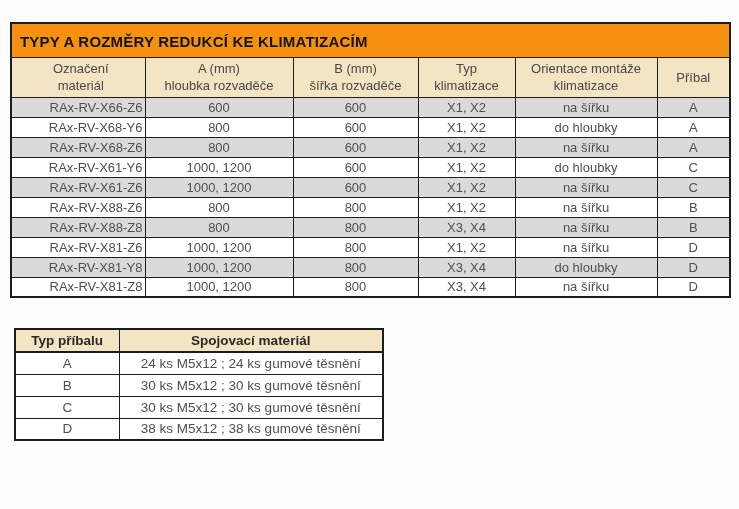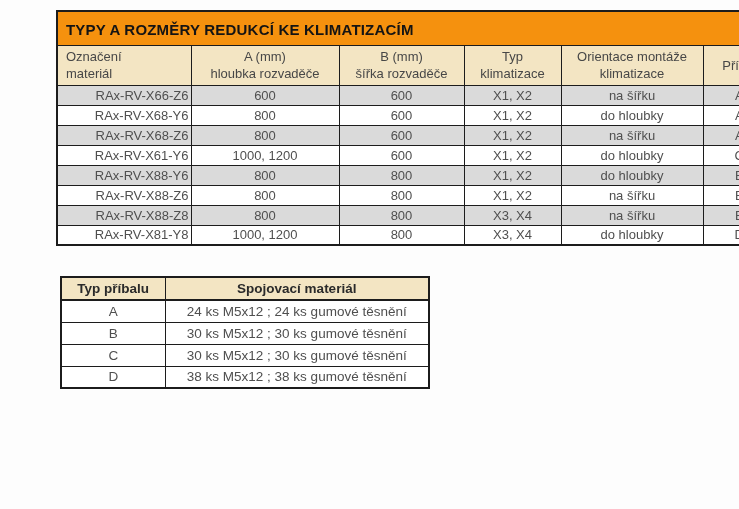--- a/index.html
+++ b/index.html
@@ -15,21 +15,21 @@
   }
   *{box-sizing:border-box;}
   body{
     margin:0;
     width:739px;
     height:509px;
     overflow:hidden;
     background:var(--page_bg);
     font-family:"Liberation Sans", sans-serif;
   }
-  .wrap{padding:10px 0 0 10px;margin-left:46px;}
+  .wrap{padding:22px 0 0 10px;}
   table{border-collapse:collapse;}
 
   
   .main-table{
     width:719px;
     table-layout:fixed;
     border:2px solid var(--border);
   }
   .main-table th,.main-table td{
     border:1px solid var(--border);
@@ -51,21 +51,21 @@
     background:var(--beige);
     color:var(--header_text);
     font-weight:normal;
     font-size:13px;
     line-height:17px;
     height:40px;
     padding:2px 3px;
     text-align:center;
     vertical-align:middle;
   }
-  .head-row th.col-0{text-align:left;padding-left:8px;}
+  .head-row th.col-0{text-align:center;padding-left:8px;}
   .main-table tbody td{
     height:20px;
     font-size:13px;
     color:var(--text);
     text-align:center;
     padding:1px 2px;
   }
   .main-table tbody tr:nth-child(odd){background:var(--gray_row);}
   .main-table tbody tr:nth-child(even){background:var(--white_row);}
   .main-table tbody td.col-0{text-align:right;padding-left:8px;}
@@ -172,49 +172,65 @@
         </tr>
         <tr>
           <td class="col-0">RAx-RV-X61-Y6</td>
           <td class="col-1">1000, 1200</td>
           <td class="col-2">600</td>
           <td class="col-3">X1, X2</td>
           <td class="col-4">do hloubky</td>
           <td class="col-5">C</td>
         </tr>
         <tr>
-          <td class="col-0">RAx-RV-X88-Y6</td>
-          <td class="col-1">800</td>
-          <td class="col-2">800</td>
-          <td class="col-3">X1, X2</td>
-          <td class="col-4">do hloubky</td>
+          <td class="col-0">RAx-RV-X61-Z6</td>
+          <td class="col-1">1000, 1200</td>
+          <td class="col-2">600</td>
+          <td class="col-3">X1, X2</td>
+          <td class="col-4">na šířku</td>
+          <td class="col-5">C</td>
+        </tr>
+        <tr>
+          <td class="col-0">RAx-RV-X88-Z6</td>
+          <td class="col-1">800</td>
+          <td class="col-2">800</td>
+          <td class="col-3">X1, X2</td>
+          <td class="col-4">na šířku</td>
           <td class="col-5">B</td>
         </tr>
         <tr>
-          <td class="col-0">RAx-RV-X88-Z6</td>
-          <td class="col-1">800</td>
-          <td class="col-2">800</td>
-          <td class="col-3">X1, X2</td>
+          <td class="col-0">RAx-RV-X88-Z8</td>
+          <td class="col-1">800</td>
+          <td class="col-2">800</td>
+          <td class="col-3">X3, X4</td>
           <td class="col-4">na šířku</td>
           <td class="col-5">B</td>
         </tr>
         <tr>
-          <td class="col-0">RAx-RV-X88-Z8</td>
-          <td class="col-1">800</td>
-          <td class="col-2">800</td>
-          <td class="col-3">X3, X4</td>
-          <td class="col-4">na šířku</td>
-          <td class="col-5">B</td>
+          <td class="col-0">RAx-RV-X81-Z6</td>
+          <td class="col-1">1000, 1200</td>
+          <td class="col-2">800</td>
+          <td class="col-3">X1, X2</td>
+          <td class="col-4">na šířku</td>
+          <td class="col-5">D</td>
         </tr>
         <tr>
           <td class="col-0">RAx-RV-X81-Y8</td>
           <td class="col-1">1000, 1200</td>
           <td class="col-2">800</td>
           <td class="col-3">X3, X4</td>
           <td class="col-4">do hloubky</td>
+          <td class="col-5">D</td>
+        </tr>
+        <tr>
+          <td class="col-0">RAx-RV-X81-Z8</td>
+          <td class="col-1">1000, 1200</td>
+          <td class="col-2">800</td>
+          <td class="col-3">X3, X4</td>
+          <td class="col-4">na šířku</td>
           <td class="col-5">D</td>
         </tr>
       </tbody>
   </table>
 
   <table class="acc-table">
     <colgroup>
       <col style="width:104px">
         <col style="width:264px">
     </colgroup>

